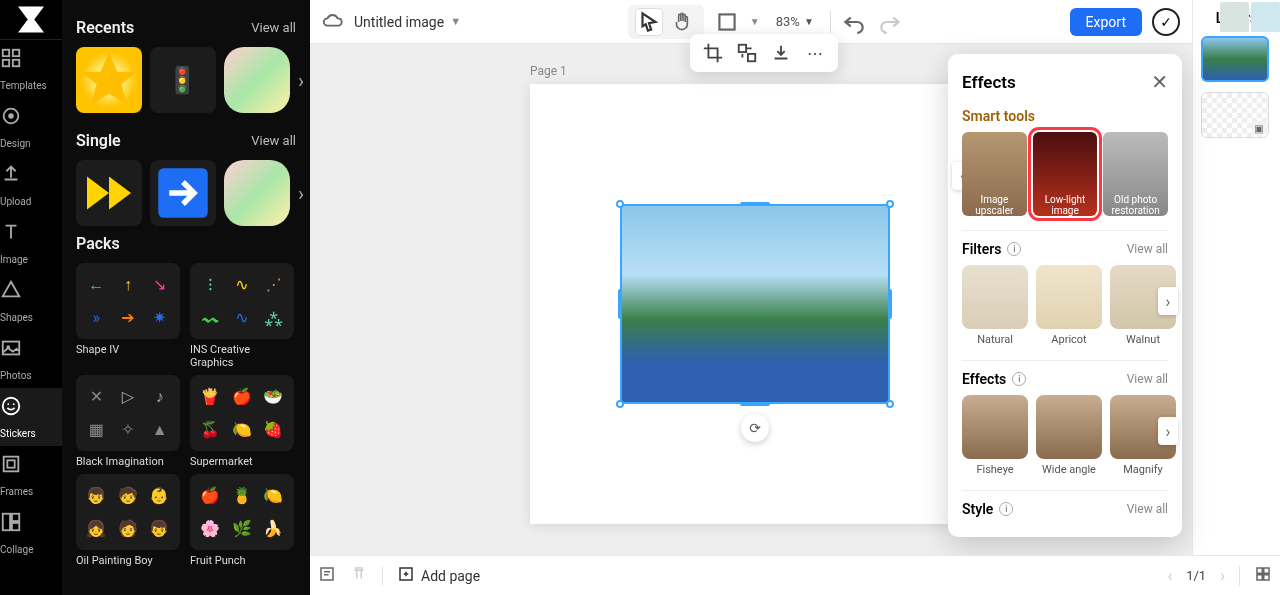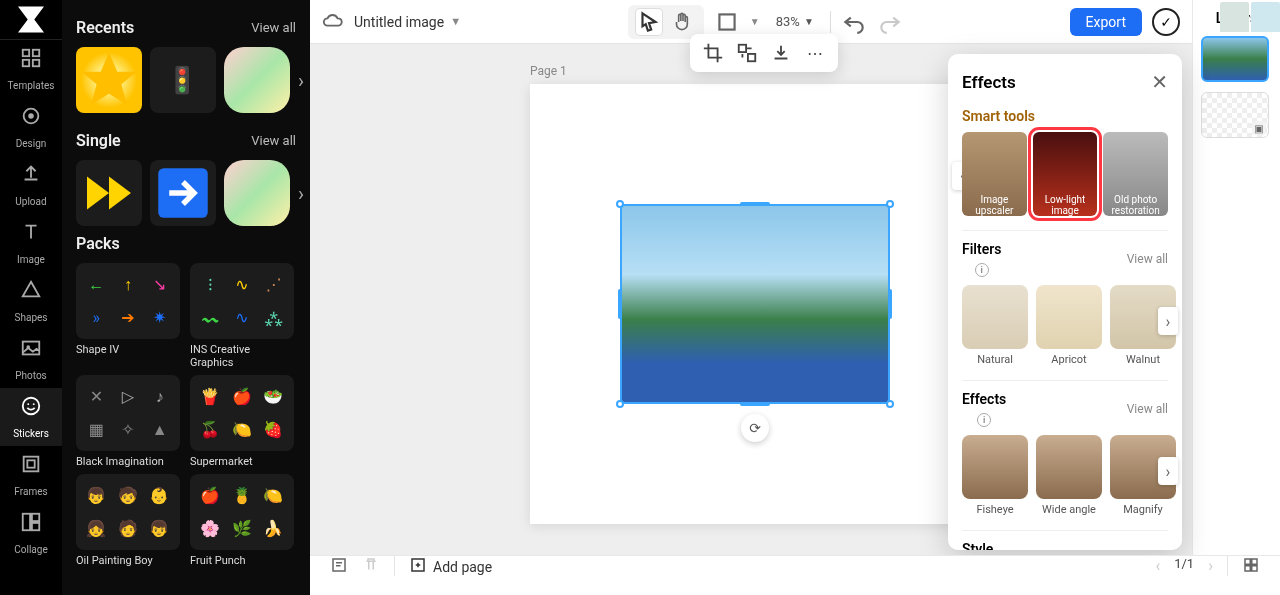--- a/index.html
+++ b/index.html
@@ -1,21 +1,21 @@
 <!DOCTYPE html>
 <html><head>
   <meta charset="utf-8">
   <style>
     * { margin: 0; padding: 0; box-sizing: border-box; font-family: -apple-system, BlinkMacSystemFont, "Segoe UI", Roboto, sans-serif; }
     body { width: 1280px; height: 595px; background: #f5f5f5; display: flex; overflow: hidden; }
 
     
     .left-rail { width: 62px; background: #000; display: flex; flex-direction: column; align-items: center; padding-top: 0; }
     .left-rail .logo { width: 62px; height: 40px; display: flex; align-items: center; justify-content: center; color: #fff; font-size: 22px; border-bottom: 1px solid #222; }
-    .left-rail .rail-item { width: 62px; height: 58px; display: flex; flex-direction: column; align-items: center; justify-content: center; color: #aaa; font-size: 10px; gap: 11px; cursor: pointer; }
+    .left-rail .rail-item { width: 62px; height: 58px; display: flex; flex-direction: column; justify-content: center; color: #aaa; font-size: 10px; gap: 11px; cursor: pointer; }
     .left-rail .rail-item.active { background: #1a1a1a; color: #fff; }
     .left-rail .rail-item .ri-icon { width: 22px; height: 22px; display: flex; align-items: center; justify-content: center; font-size: 18px; }
 
     
     .side-panel { width: 248px; background: #0c0c0c; color: #eee; overflow-y: auto; padding: 10px 14px; position: relative; }
     .sp-section-head { display: flex; justify-content: space-between; align-items: center; margin: 8px 0 10px; }
     .sp-section-head .title { font-size: 16px; font-weight: 600; }
     .sp-section-head .view-all { font-size: 13px; color: #bbb; cursor: pointer; }
     .sp-row { display: flex; gap: 8px; align-items: center; position: relative; }
     .tile { width: 66px; height: 66px; border-radius: 8px; background: #1c1c1c; display: flex; align-items: center; justify-content: center; }
@@ -76,37 +76,37 @@
     .fx-sub { font-size: 14px; font-weight: 600; color: #a16207; margin: 8px 0; }
     .smart-row { display: flex; gap: 6px; position: relative; }
     .smart-card { width: 66px; height: 84px; border-radius: 6px; position: relative; overflow: hidden; display: flex; flex-direction: column; justify-content: flex-end; align-items: center; color: #fff; font-size: 10px; text-align: center; }
     .smart-card.cat { background: linear-gradient(#b59772,#8a6b4d); }
     .smart-card.woman { background: linear-gradient(#4a0f0f,#b8301c); }
     .smart-card.old { background: linear-gradient(#bbb,#888); }
     .smart-card.highlight { outline: 3px solid #ff3742; outline-offset: 2px; border-radius: 6px; }
     .smart-nav { position: absolute; left: -10px; top: 30px; width: 20px; height: 28px; background: #fff; border-radius: 4px; box-shadow: 0 1px 4px rgba(0,0,0,.2); display: flex; align-items: center; justify-content: center; font-size: 12px; color: #666; cursor: pointer; }
     .fx-sep { height: 1px; background: #eee; margin: 14px 0 10px; }
     .fx-row-head { display: flex; justify-content: space-between; align-items: center; margin-bottom: 8px; }
-    .fx-row-head .label { font-size: 14px; font-weight: 600; display: flex; align-items: center; gap: 6px; flex-direction: column; }
+    .fx-row-head .label { font-size: 14px; font-weight: 600; display: flex; align-items: center; gap: 6px; }
     .fx-row-head .info { width: 14px; height: 14px; border-radius: 50%; border: 1px solid #aaa; font-size: 9px; display: flex; align-items: center; justify-content: center; color: #888; }
     .fx-row-head .va { font-size: 12px; color: #888; cursor: pointer; }
     .thumb-row { display: flex; gap: 8px; position: relative; margin-bottom: 4px; }
     .thumb-card { width: 66px; display: flex; flex-direction: column; gap: 4px; }
     .thumb-img { width: 66px; height: 64px; border-radius: 8px; }
     .thumb-img.beach1 { background: linear-gradient(#e8e0d0,#d9cdb4); }
     .thumb-img.beach2 { background: linear-gradient(#f0e5cc,#e0d2b0); }
     .thumb-img.beach3 { background: linear-gradient(#e4dbc6,#d2c5a8); }
     .thumb-img.man1 { background: linear-gradient(#c9ad90,#8a6b4d); }
     .thumb-img.man2 { background: linear-gradient(#c9ad90,#8a6b4d); }
     .thumb-img.man3 { background: linear-gradient(#c9ad90,#8a6b4d); }
     .thumb-label { font-size: 11px; color: #555; text-align: center; }
     .thumb-next { position: absolute; right: -10px; top: 22px; width: 20px; height: 28px; background: #fff; border-radius: 4px; box-shadow: 0 1px 4px rgba(0,0,0,.2); display: flex; align-items: center; justify-content: center; color: #666; cursor: pointer; }
 
     
-    .bottombar { position: absolute; bottom: 0; left: 310px; right: 0; height: 40px; background: #fff; border-top: 1px solid #e8e8e8; display: flex; align-items: flex-start; padding: 0 20px; gap: 14px; }
+    .bottombar { position: absolute; bottom: 0; left: 310px; right: 0; height: 40px; background: #fff; border-top: 1px solid #e8e8e8; display: flex; align-items: center; padding: 0 8px; gap: 14px; }
     .bottombar .bb-btn { color: #666; font-size: 16px; cursor: pointer; }
     .bottombar .bb-btn.disabled { color: #ccc; }
     .bb-sep { width: 1px; height: 20px; background: #e4e4e4; }
     .add-page { display: flex; align-items: center; gap: 6px; color: #333; font-size: 14px; cursor: pointer; }
     .bottombar .spacer { flex: 1; }
     .page-ind { font-size: 13px; color: #444; }
 
     
     .browser-strip { position: absolute; top: 2px; right: 0; width: 60px; height: 30px; display: flex; gap: 2px; }
     .browser-strip .tab { flex: 1; background: #d8e4e0; border-radius: 2px 2px 0 0; }

